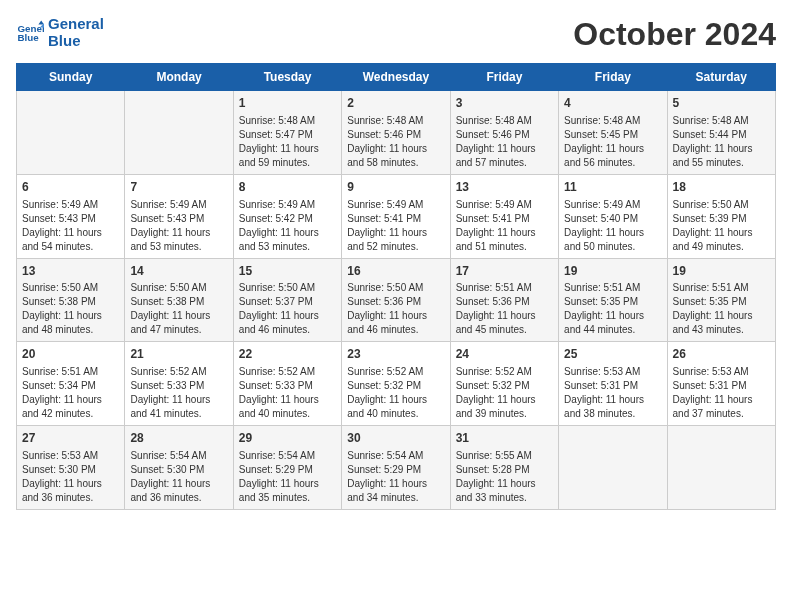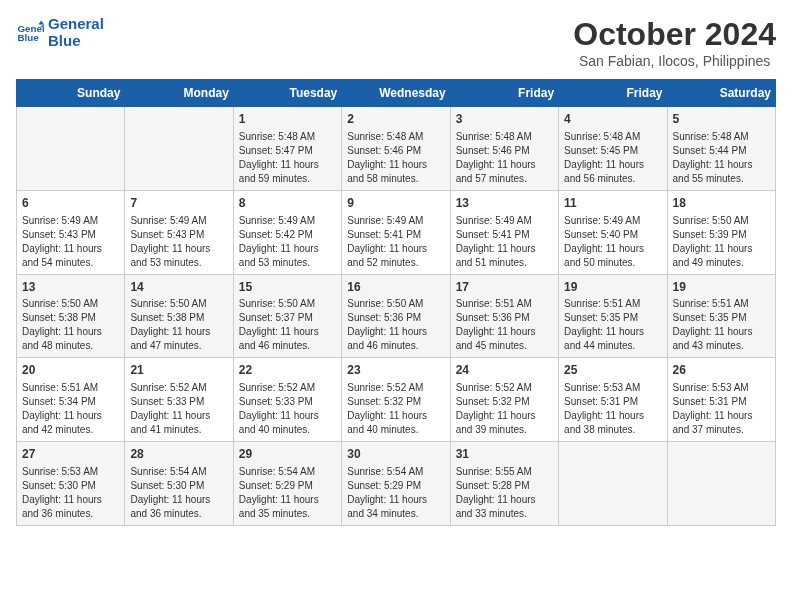--- a/index.html
+++ b/index.html
@@ -19,21 +19,21 @@
     .logo {
       display: flex;
       align-items: center;
       gap: 4px;
     }
     .logo-icon {
       width: 28px;
       height: 28px;
     }
     .title-block {
-      text-align: center;
+      text-align: left;
     }
     .month-title {
       font-size: 32px;
       font-weight: bold;
       color: #333;
     }
     .subtitle {
       font-size: 14px;
       color: #555;
     }
@@ -41,21 +41,21 @@
       width: 100%;
       border-collapse: collapse;
       font-size: 10.5px;
     }
     thead tr {
       background-color: #1a5fa8;
       color: white;
     }
     thead th {
       padding: 6px 4px;
-      text-align: right;
+      text-align: center;
       font-size: 12px;
       font-weight: bold;
       border: 1px solid #1a5fa8;
     }
     tbody tr {
       vertical-align: top;
     }
     tbody td {
       border: 1px solid #ccc;
       padding: 4px 5px;
@@ -92,21 +92,20 @@
       <polygon points="32,8 40,8 36,2" fill="#1a5fa8"></polygon>
       <polygon points="34,12 40,12 40,6" fill="#4a90d9"></polygon>
     </svg>
     <div>
       <div style="font-size:15px;font-weight:bold;color:#1a5fa8;line-height:1.1;">General</div>
       <div style="font-size:15px;font-weight:bold;color:#1a5fa8;line-height:1.1;">Blue</div>
     </div>
   </div>
   <div class="title-block">
     <div class="month-title">October 2024</div>
-    <div class="subtitle">San Fabian, Ilocos, Philippines</div>
   </div>
 </div>
 
 <table>
   <thead>
     <tr>
     <th>Sunday</th>
         <th>Monday</th>
         <th>Tuesday</th>
         <th>Wednesday</th>

